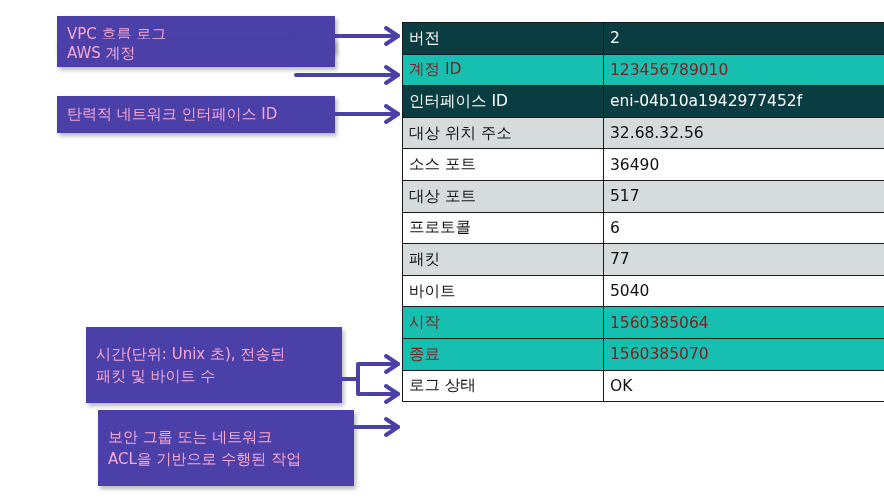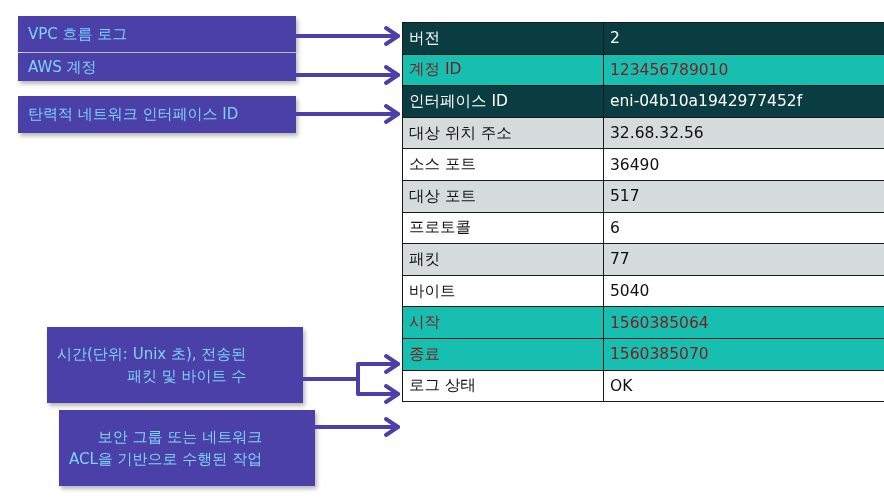--- a/index.html
+++ b/index.html
@@ -1,37 +1,37 @@
 <!DOCTYPE html>
 <html><head>
 <meta charset="utf-8">
 <style>
   html, body { margin:0; padding:0; }
   body { width:884px; height:504px; background:#ffffff; position:relative; overflow:hidden;
          font-family:"DejaVu Sans","Liberation Sans",sans-serif; }
-  .callout { position:absolute; background:#4b3fa8; color:#7dd3fc; box-shadow:2px 3px 4px rgba(0,0,0,0.28);
-             font-size:15px; box-sizing:border-box; padding-left:10px; display:flex; align-items:center; }
-  .callout.multi { line-height:22px; padding-top:0;text-align:right; }
+  .callout { position:absolute; background:#4b3fa8; color:#f9a8d4; box-shadow:2px 3px 4px rgba(0,0,0,0.28);
+             font-size:15px; box-sizing:border-box; padding-left:10px; display:flex; align-items:center;margin-left:39px; }
+  .callout.multi { line-height:22px; padding-top:0; }
   .callout .txt { white-space:pre-line; }
   table.fields { position:absolute; left:402px; top:22px; border-collapse:collapse; width:520px; font-size:15.5px; }
   table.fields td { height:31.6px; padding:0 0 0 6px; border:1.3px solid #1a1a1a; box-sizing:border-box; vertical-align:middle; }
   table.fields td.k { width:201px; }
   .dark { background:#0a3d42; color:#ffffff; }
   .teal { background:#16bfb0; color:#7f1d1d; }
   .white { background:#ffffff; color:#111111; }
   .gray { background:#d5dcdb; color:#111111;padding-left:32px; }
   svg.arrows { position:absolute; left:0; top:0; }
 </style>
 </head>
 <body>
 
 <div class="callout" style="left:18px;top:16px;width:278px;height:36px;">
   <span class="txt">VPC 흐름 로그</span>
 </div>
-<div class="callout" style="left:18px;top:53px;width:278px;height:28px;">
+<div class="callout" style="left:18px;top:39px;width:278px;height:28px;">
   <span class="txt">AWS 계정</span>
 </div>
 <div class="callout" style="left:18px;top:96px;width:278px;height:37px;">
   <span class="txt">탄력적 네트워크 인터페이스 ID</span>
 </div>
 <div class="callout multi" style="left:47px;top:327px;width:256px;height:76px;">
   <span class="txt">시간(단위: Unix 초), 전송된
 패킷 및 바이트 수</span>
 </div>
 <div class="callout multi" style="left:59px;top:410px;width:256px;height:76px;">

